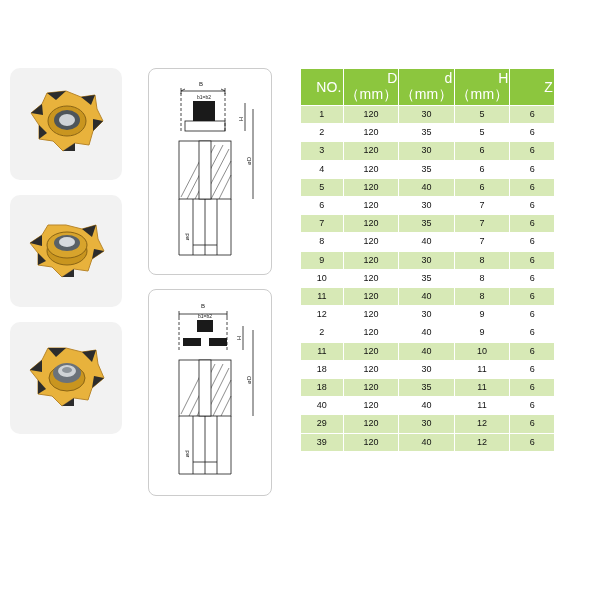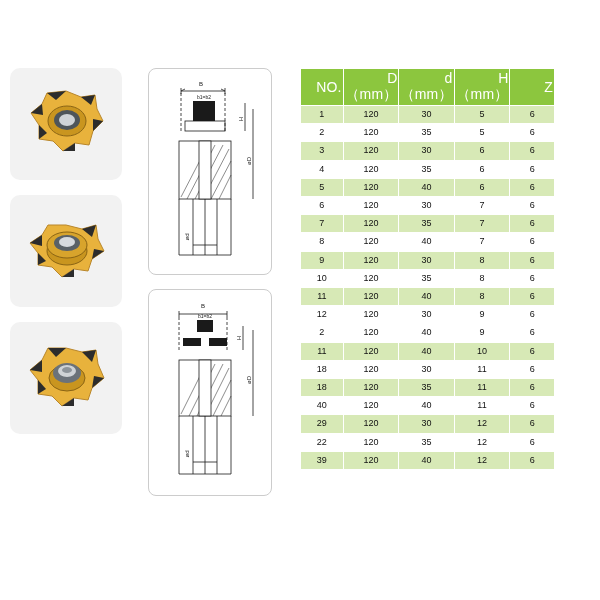--- a/index.html
+++ b/index.html
@@ -400,27 +400,20 @@
             <td>11</td>
             <td>6</td>
           </tr>
           <tr class="odd">
             <td>29</td>
             <td>120</td>
             <td>30</td>
             <td>12</td>
             <td>6</td>
           </tr>
-          <tr class="even">
-            <td>22</td>
-            <td>120</td>
-            <td>35</td>
-            <td>12</td>
-            <td>6</td>
-          </tr>
           <tr class="odd">
             <td>39</td>
             <td>120</td>
             <td>40</td>
             <td>12</td>
             <td>6</td>
           </tr>
         </tbody>
     </table>
   </div>

